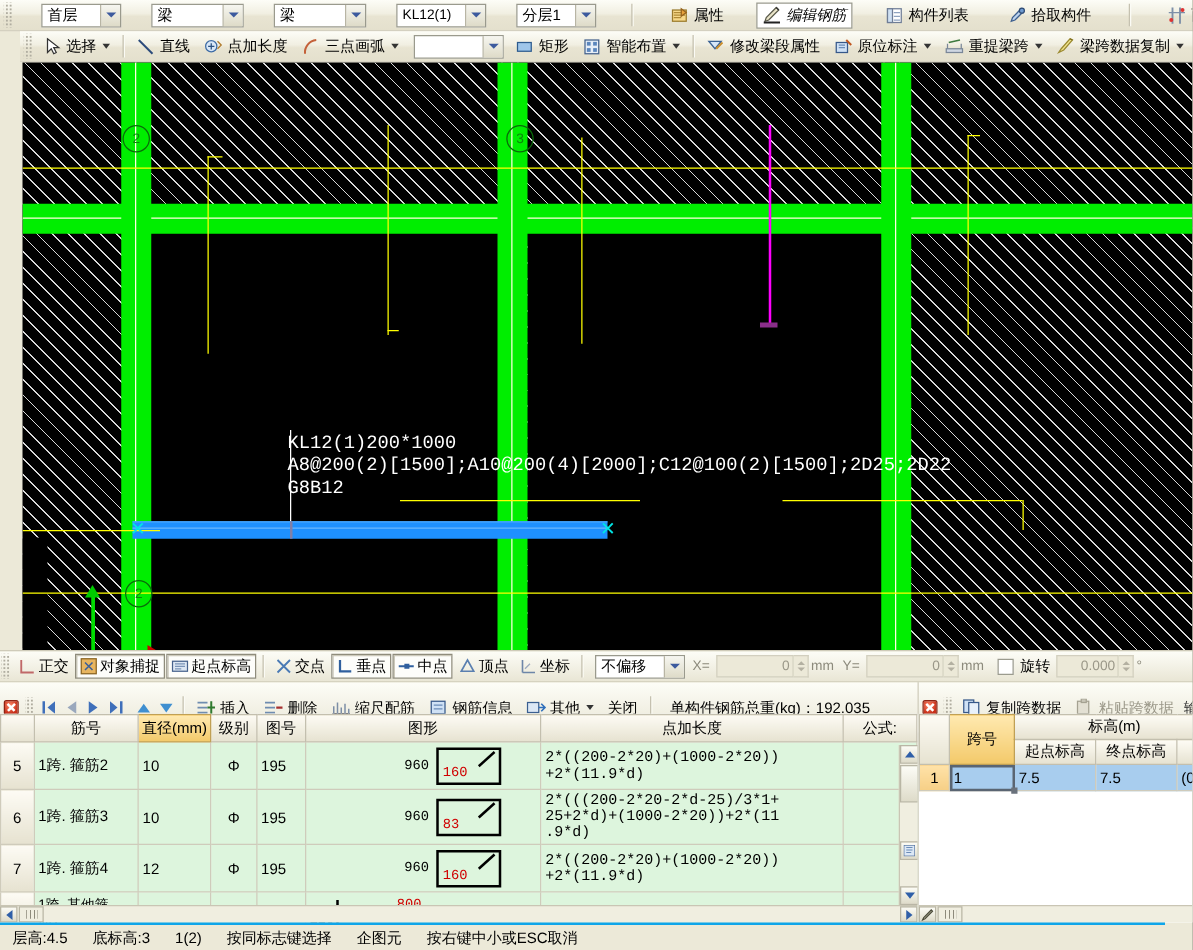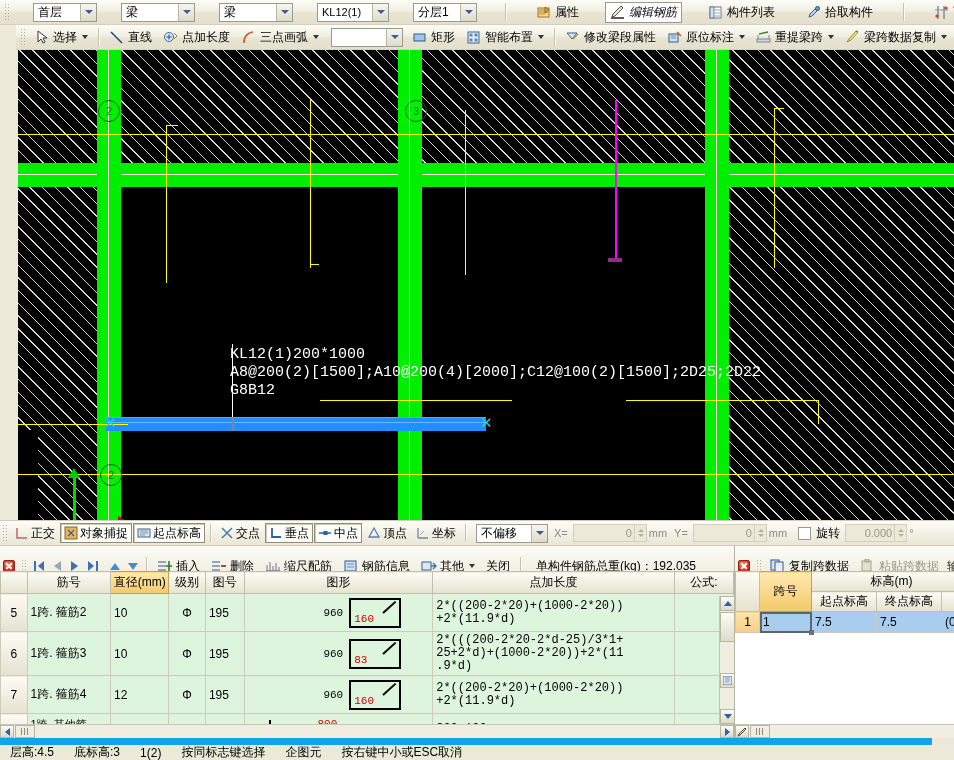--- a/index.html
+++ b/index.html
@@ -266,21 +266,21 @@
   }
   td.selcell { outline:2px solid #5a6572; outline-offset:-2px; position:relative; }
   td.selcell:after {
     content:""; position:absolute; right:-3px; bottom:-3px; width:5px;height:5px;
     background:#6a727c;
   }
 
   
   .statusbar {
     position:absolute; left:0; top:738px; width:932px; height:22px;
-    background:#ece9d8; border-top:7px solid #0ea5e9;
+    background:#ece9d8; border-top:2px solid #0ea5e9;
     display:flex; align-items:center; font-size:12px; color:#000; overflow:hidden;
   }
   .stat-cell { padding:0 10px; white-space:nowrap; }
   .edge-left {
     position:absolute; left:0; top:50px; width:18px; height:470px; background:#ece9d8;
   }
 </style>
 </head>
 <body>
 

